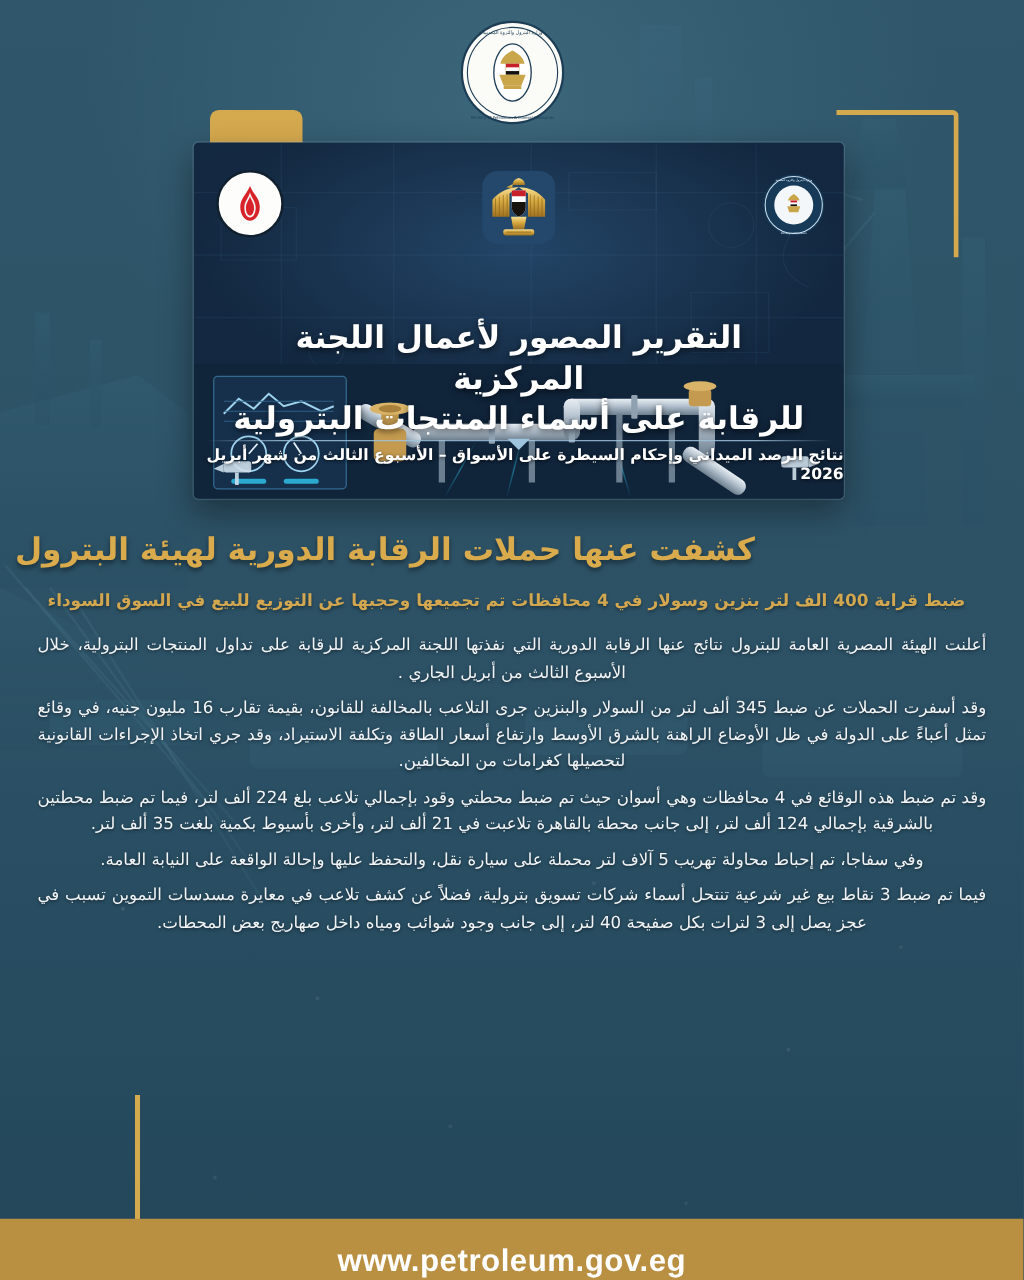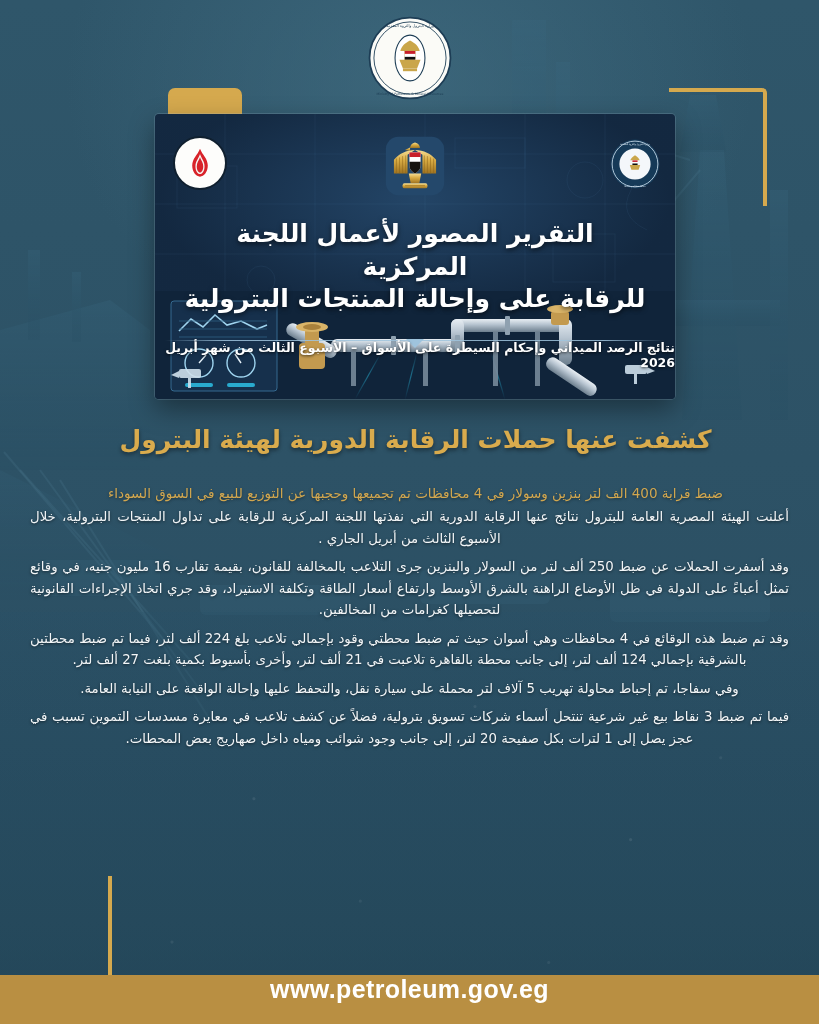--- a/index.html
+++ b/index.html
@@ -98,25 +98,26 @@
     position:absolute; right:14px; top:24px; width:52px; height:52px; z-index:4;
   }
 
   .hero-title{
     position:relative; z-index:3;
     text-align:center; color:#ffffff;
     font-family:"DejaVu Sans", sans-serif;
     font-weight:bold; font-size:25px; line-height:1.30;
     padding:0 26px; letter-spacing:0;
     text-shadow:0 2px 5px rgba(0,0,0,.6);
+    margin-top:36px;
   }
 
   .hero-ribbon{
-    position:relative; z-index:3; margin-top:24px; height:30px;
-    display:flex; align-items:flex-end; justify-content:center;
+    position:relative; z-index:3; margin-top:0; height:30px;
+    display:flex; align-items:center; justify-content:center;
   }
   .hero-ribbon .ribbon-line{
     position:absolute; left:10px; right:10px; top:0; height:1.5px;
     background:linear-gradient(90deg, transparent, #9fc4dd 12%, #9fc4dd 88%, transparent);
     opacity:.85;
   }
   .hero-ribbon .ribbon-notch{
     position:absolute; top:-1px; left:50%; transform:translateX(-50%);
     width:0; height:0; border-left:9px solid transparent; border-right:9px solid transparent;
     border-top:9px solid #9fc4dd;
@@ -128,46 +129,46 @@
   }
 
   .hero-scene{
     position:absolute; left:0; right:0; bottom:0; height:108px; z-index:2;
     overflow:hidden;
   }
   .hero-scene svg{ width:100%; height:100%; display:block; }
 
   
   .headline-wrap{
-    position:absolute; left:12px; right:0; top:424px; z-index:6; text-align:center;
+    position:absolute; left:12px; right:0; top:424px; z-index:6; text-align:left;
   }
   .headline{
     color:#d9ab4d; font-weight:bold; font-size:25px; line-height:1.25;
     text-shadow:0 2px 4px rgba(0,0,0,.45);
   }
   .subheadline{
-    margin-top:29px; color:#d2a74f; font-weight:normal;
+    margin-top:17px; color:#d2a74f; font-weight:bold;
     font-size:13.5px; line-height:1.45; padding:0 26px;
     text-shadow:0 1px 3px rgba(0,0,0,.4);
   }
 
   
   .body-copy{
     position:absolute; left:30px; right:30px; top:506px; z-index:6;
     color:#f2f5f7; font-size:13.3px; line-height:1.62;
     text-align:justify; text-align-last:center;
     text-shadow:0 1px 3px rgba(0,0,0,.55);
   }
   .body-copy p{ margin-bottom:7px; }
 
   
   .footer{
     position:absolute; left:0; right:0; bottom:0; height:49px; z-index:8;
     background:#b98f42;
-    display:flex; align-items:flex-start; justify-content:center;
+    display:flex; align-items:flex-end; justify-content:center;
   }
   .footer-url{
     color:#ffffff; font-weight:bold; font-size:25px;
     font-family:"Liberation Sans", sans-serif; letter-spacing:.4px;
     direction:ltr;
   }
 </style>
 </head>
 <body>
 
@@ -316,21 +317,21 @@
           <rect x="30" y="78" width="40" height="8" rx="3" fill="url(#goldE)"></rect>
           <g fill="#8a6318" opacity=".6">
             <rect x="34" y="81" width="32" height="1.6"></rect>
           </g>
         </svg>
       </div>
     </div>
 
     <div class="hero-title">
       <div>التقرير المصور لأعمال اللجنة المركزية</div>
-      <div>للرقابة على وإحالة المنتجات البترولية</div>
+      <div>للرقابة على أسماء المنتجات البترولية</div>
     </div>
 
     <div class="hero-ribbon">
       <span class="ribbon-line"></span>
       <span class="ribbon-notch"></span>
       <div class="hero-sub">نتائج الرصد الميداني وإحكام السيطرة على الأسواق – الأسبوع الثالث من شهر أبريل 2026</div>
     </div>
 
     <div class="hero-scene">
       <svg viewBox="0 0 520 108" preserveAspectRatio="none" aria-hidden="true">
@@ -427,23 +428,23 @@
     </div>
   </div>
 
   <div class="headline-wrap">
     <div class="headline">كشفت عنها حملات الرقابة الدورية لهيئة البترول</div>
     <div class="subheadline">ضبط قرابة 400 الف لتر بنزين وسولار في 4 محافظات  تم تجميعها وحجبها عن التوزيع للبيع في السوق السوداء</div>
   </div>
 
   <div class="body-copy" id="body-copy">
       <p>أعلنت الهيئة المصرية العامة للبترول نتائج عنها الرقابة الدورية التي نفذتها اللجنة المركزية للرقابة على تداول المنتجات البترولية، خلال الأسبوع الثالث من أبريل الجاري .</p>
-      <p>وقد أسفرت الحملات عن ضبط 250 ألف لتر من السولار والبنزين جرى التلاعب بالمخالفة للقانون، بقيمة تقارب 16 مليون جنيه، في وقائع  تمثل أعباءً على الدولة في ظل الأوضاع الراهنة بالشرق الأوسط وارتفاع أسعار الطاقة وتكلفة الاستيراد، وقد جري اتخاذ الإجراءات القانونية لتحصيلها كغرامات من المخالفين.</p>
-      <p>وقد تم ضبط هذه الوقائع في 4 محافظات وهي أسوان حيث تم ضبط محطتي وقود بإجمالي تلاعب بلغ 224 ألف لتر، فيما تم ضبط محطتين بالشرقية بإجمالي 124 ألف لتر، إلى جانب محطة بالقاهرة تلاعبت في 21 ألف لتر، وأخرى بأسيوط بكمية بلغت 27 ألف لتر.</p>
+      <p>وقد أسفرت الحملات عن ضبط 345 ألف لتر من السولار والبنزين جرى التلاعب بالمخالفة للقانون، بقيمة تقارب 16 مليون جنيه، في وقائع  تمثل أعباءً على الدولة في ظل الأوضاع الراهنة بالشرق الأوسط وارتفاع أسعار الطاقة وتكلفة الاستيراد، وقد جري اتخاذ الإجراءات القانونية لتحصيلها كغرامات من المخالفين.</p>
+      <p>وقد تم ضبط هذه الوقائع في 4 محافظات وهي أسوان حيث تم ضبط محطتي وقود بإجمالي تلاعب بلغ 224 ألف لتر، فيما تم ضبط محطتين بالشرقية بإجمالي 124 ألف لتر، إلى جانب محطة بالقاهرة تلاعبت في 21 ألف لتر، وأخرى بأسيوط بكمية بلغت 35 ألف لتر.</p>
       <p>وفي سفاجا، تم إحباط محاولة تهريب 5 آلاف لتر محملة على سيارة نقل، والتحفظ عليها وإحالة الواقعة على النيابة العامة.</p>
-      <p>فيما تم ضبط 3 نقاط بيع غير شرعية تنتحل أسماء شركات تسويق بترولية، فضلاً عن كشف تلاعب في معايرة مسدسات التموين تسبب في عجز يصل إلى 1 لترات بكل صفيحة 20 لتر، إلى جانب وجود شوائب ومياه داخل صهاريج بعض المحطات.</p>
+      <p>فيما تم ضبط 3 نقاط بيع غير شرعية تنتحل أسماء شركات تسويق بترولية، فضلاً عن كشف تلاعب في معايرة مسدسات التموين تسبب في عجز يصل إلى 3 لترات بكل صفيحة 40 لتر، إلى جانب وجود شوائب ومياه داخل صهاريج بعض المحطات.</p>
     </div>
 
   <div class="footer">
     <span class="footer-url">www.petroleum.gov.eg</span>
   </div>
 
 </div>
 
 </body></html>

